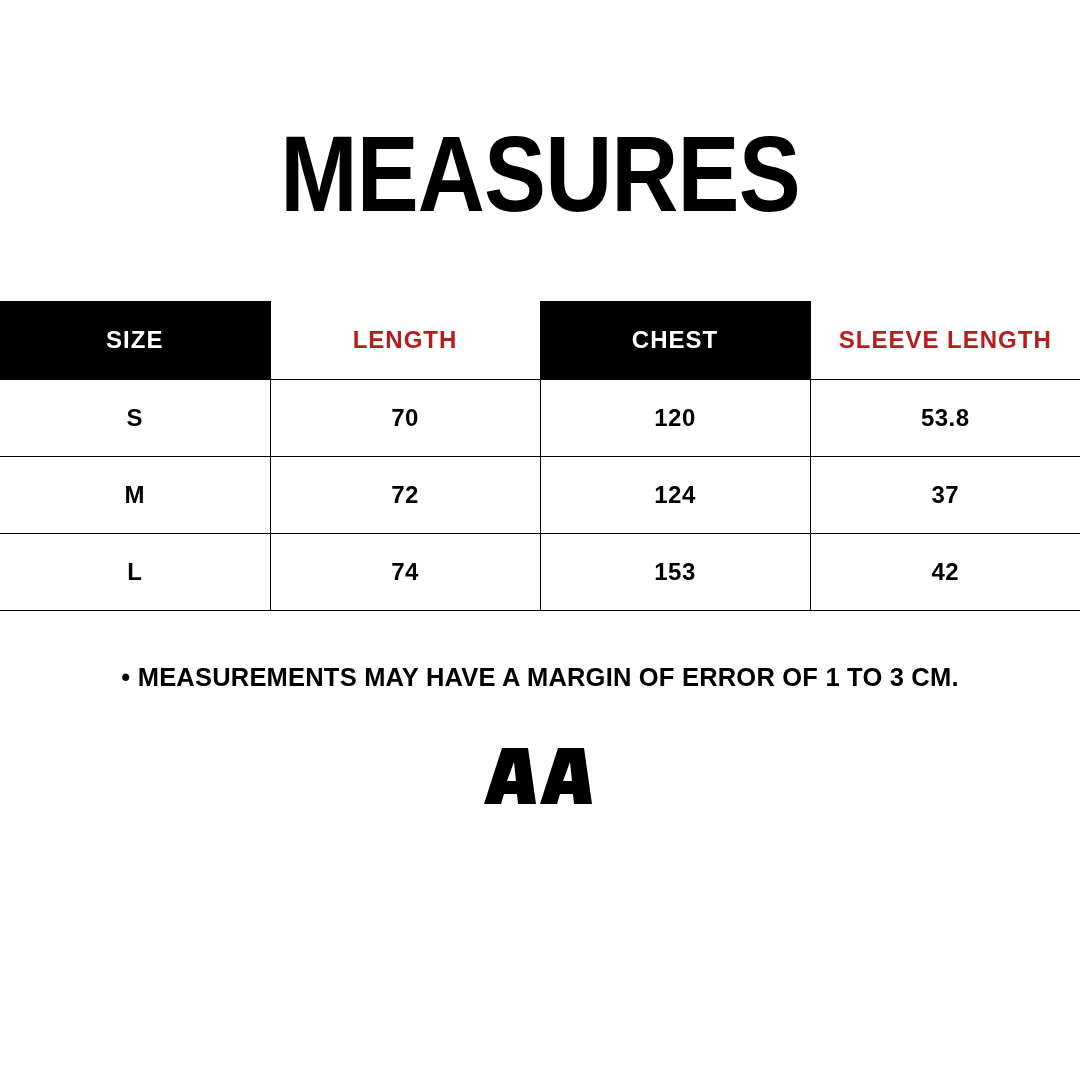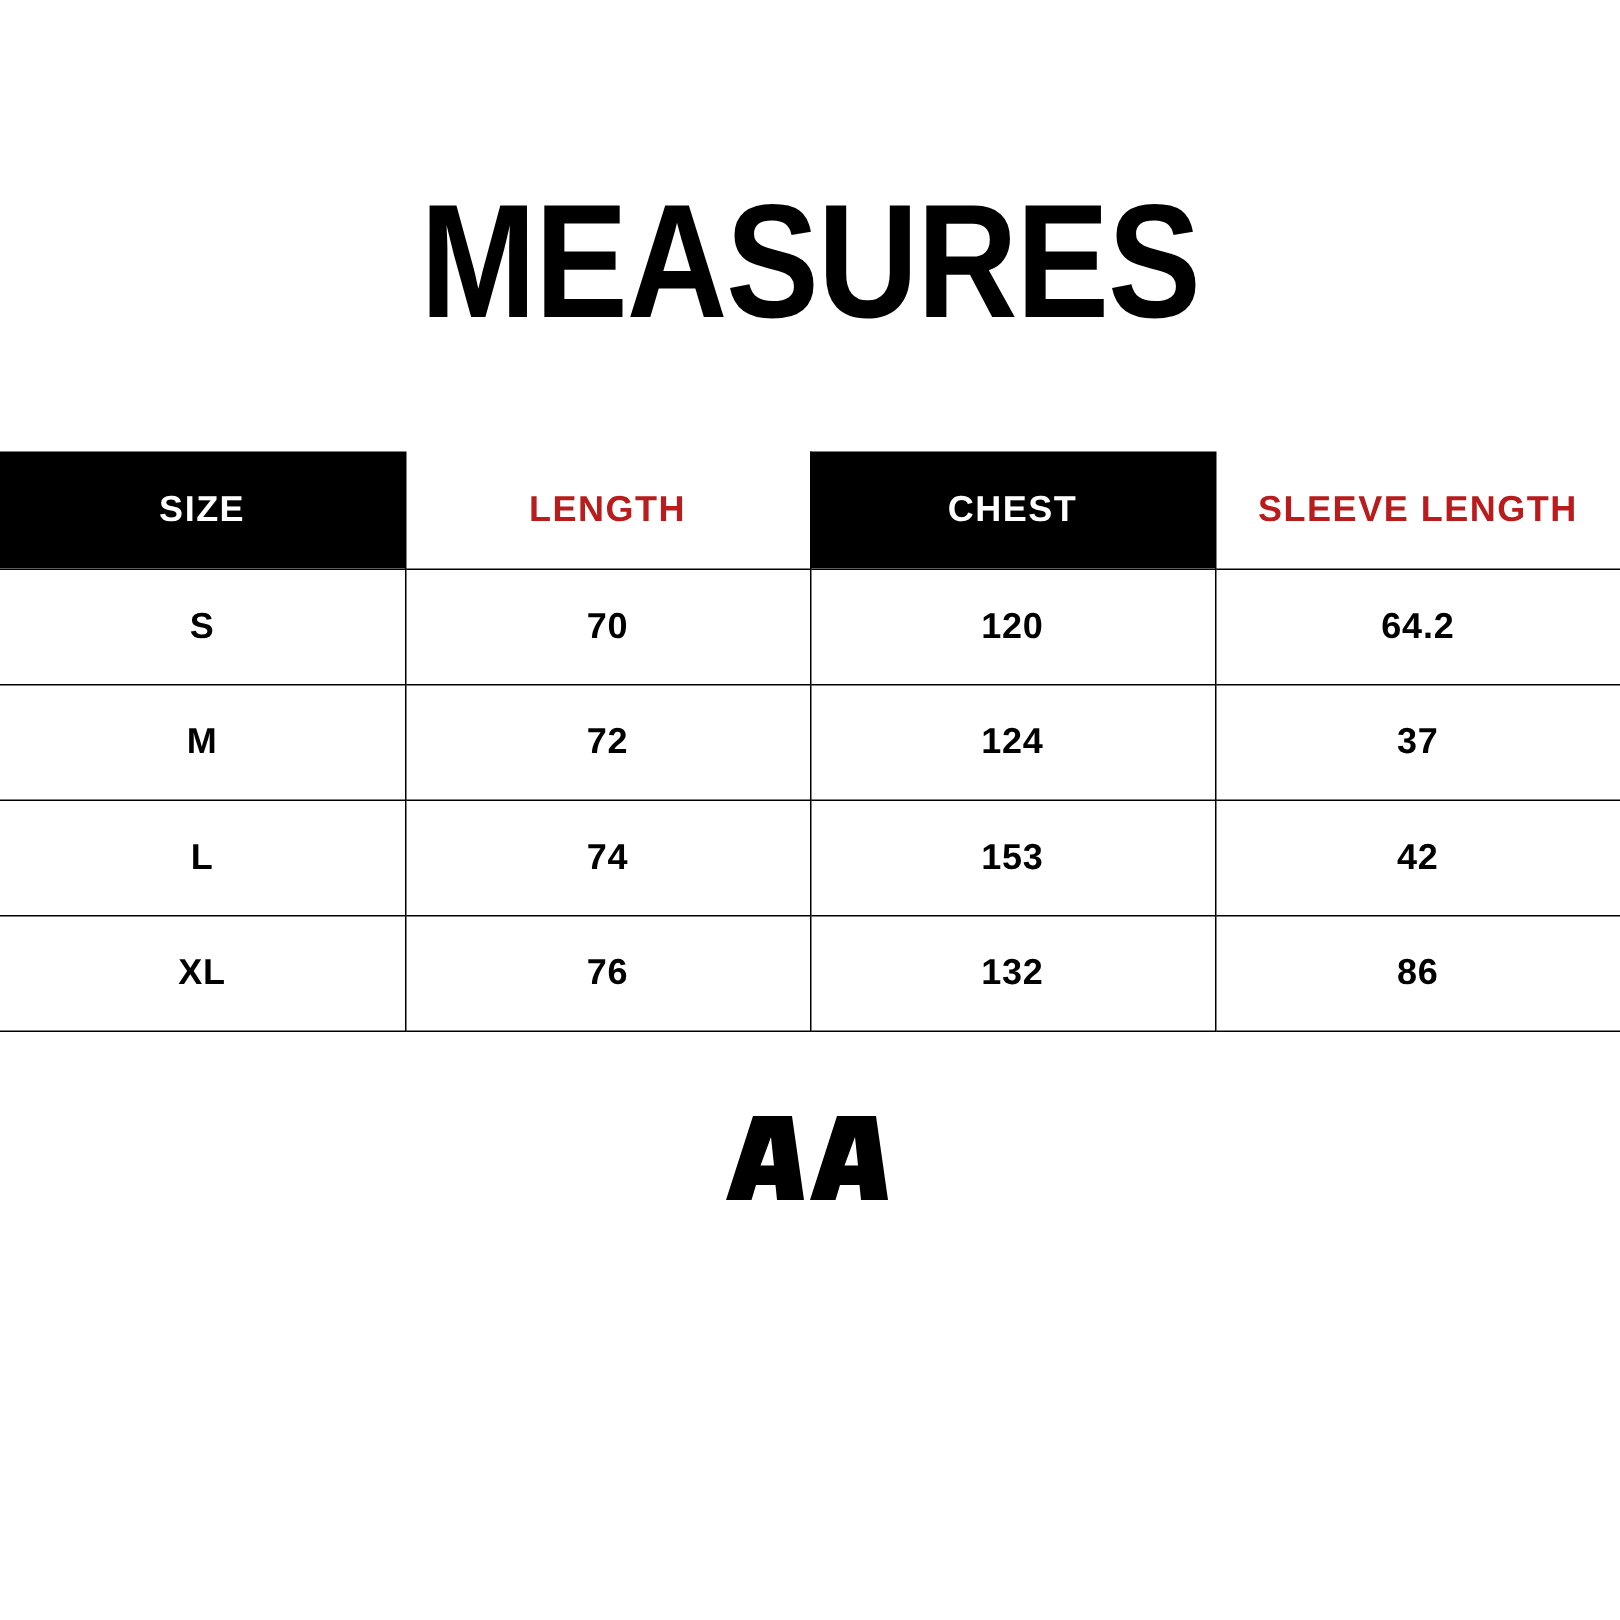--- a/index.html
+++ b/index.html
@@ -125,44 +125,39 @@
           <th class="light">LENGTH</th>
           <th class="dark">CHEST</th>
           <th class="light">SLEEVE LENGTH</th>
         </tr>
       </thead>
       <tbody>
         <tr>
           <td>S</td>
           <td>70</td>
           <td>120</td>
-          <td>64.2</td>
+          <td>53.8</td>
         </tr>
         <tr>
           <td>M</td>
           <td>72</td>
           <td>124</td>
           <td>37</td>
         </tr>
         <tr>
           <td>L</td>
           <td>74</td>
           <td>153</td>
           <td>42</td>
         </tr>
-        <tr>
-          <td>XL</td>
-          <td>76</td>
-          <td>132</td>
-          <td>86</td>
-        </tr>
       </tbody>
     </table>
   </div>
 
+  <div class="note">• MEASUREMENTS MAY HAVE A MARGIN OF ERROR OF 1 TO 3 CM.</div>
 
   <div class="logo">
     <svg width="112" height="64" viewBox="0 0 112 64" aria-hidden="true">
       <g fill="#000000">
 
         <path d="M18 4 L44 4 L52 60 L34 60 L33 50 L20 50 L17 60 L0 60 Z M23 37 L32 37 L30 18 Z"></path>
 
         <path d="M74 4 L100 4 L108 60 L90 60 L89 50 L76 50 L73 60 L56 60 Z M79 37 L88 37 L86 18 Z"></path>
       </g>
     </svg>

